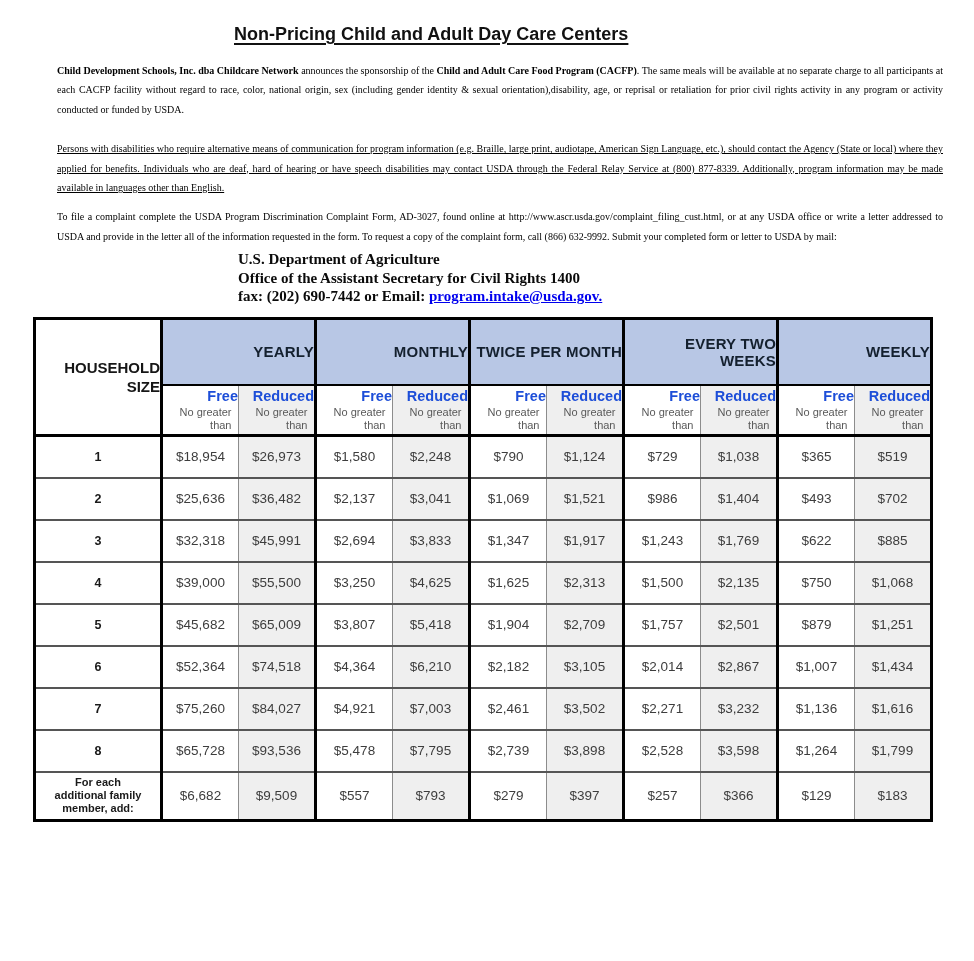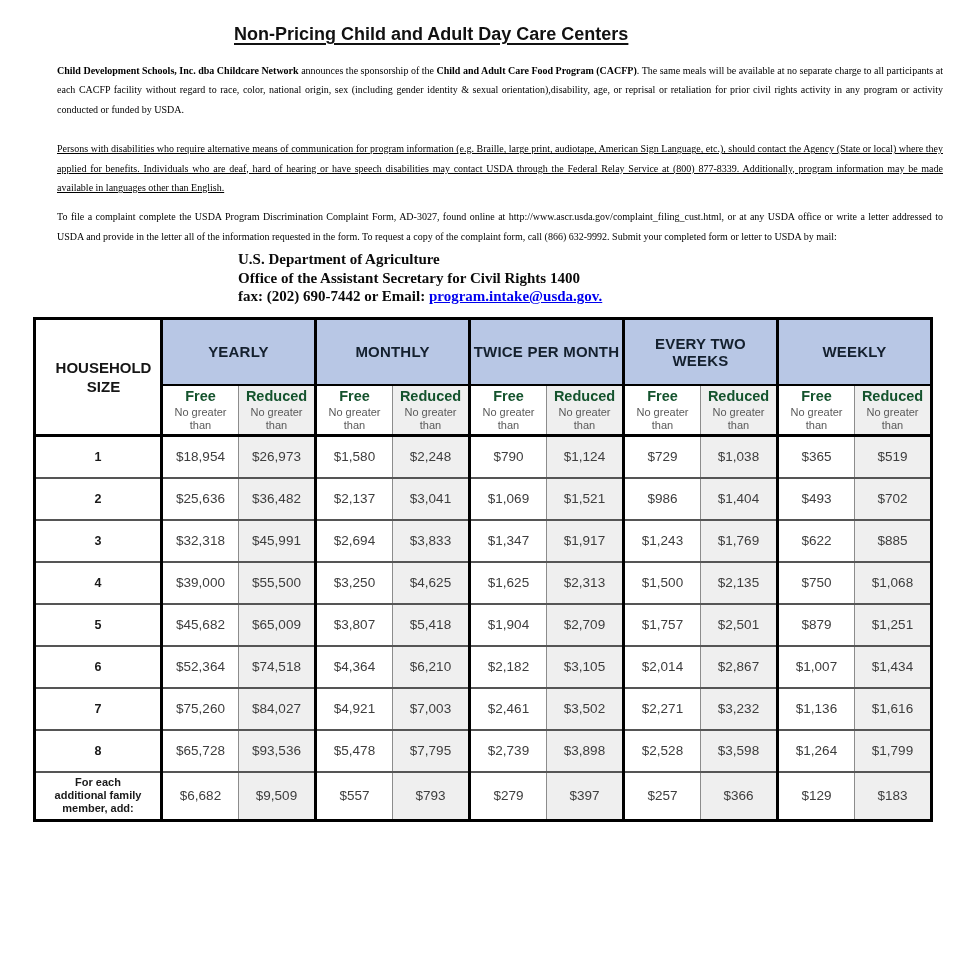--- a/index.html
+++ b/index.html
@@ -30,35 +30,35 @@
   .effective { width:883px; margin:7px 0 0 60px; }
 
   
   table.elig {
     margin:11px 0 0 33px; border-collapse:collapse; table-layout:fixed;
     border:3px solid #000; font-family:"Liberation Sans", sans-serif;
   }
   col.c-house { width:127px; }
   col.c-amt   { width:77px; }
 
-  thead th { text-align:center; vertical-align:middle; padding:0; }
+  thead th { text-align:right; vertical-align:middle; padding:0; }
   th.household {
     background:#fff; font-size:15px; font-weight:bold; line-height:19px; color:#161616;
     border-bottom:3px solid #000;
     padding-left:11px;
   }
   tr.grp-row th.grp {
     height:64px; background:#b8c7e5; color:#14202e;
     font-size:15px; font-weight:bold; letter-spacing:.2px;
     border-left:3px solid #000; border-bottom:2px solid #000;
   }
   tr.sub-row th { height:48px; border-bottom:3px solid #000; }
   tr.sub-row th.sub-free { background:#ffffff; border-left:3px solid #000; }
   tr.sub-row th.sub-red  { background:#efefef; border-left:1px solid #8c8c8c; }
-  .sub-t { font-size:14.5px; font-weight:bold; color:#14532d; line-height:17px; }
+  .sub-t { font-size:14.5px; font-weight:bold; color:#1d4ed8; line-height:17px; }
   .sub-n { font-size:11px; font-weight:normal; color:#595959; line-height:12.5px; width:62px; margin:1px auto 0; }
 
   tbody td {
     text-align:center; vertical-align:middle; height:40px;
     border-top:2px solid #555; font-size:13.5px; color:#3d3d3d; padding:0;
   }
   tbody tr:last-child td { height:46px; }
   tbody td.free { background:#ffffff; border-left:3px solid #000; }
   tbody td.reduced { background:#efefef; border-left:1px solid #8c8c8c; }
   tbody td.rowlabel { background:#ffffff; font-weight:bold; font-size:12.5px; color:#1a1a1a; }

